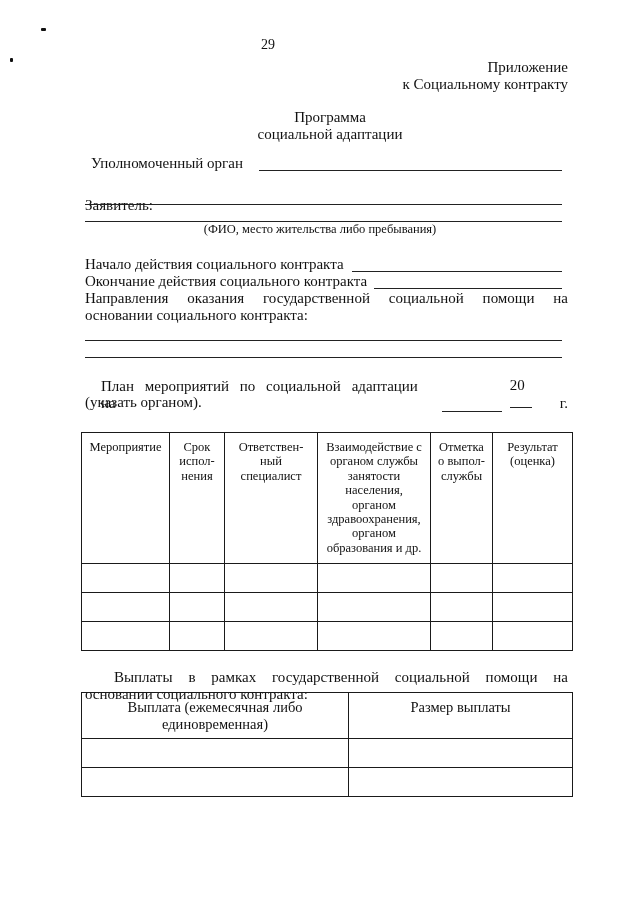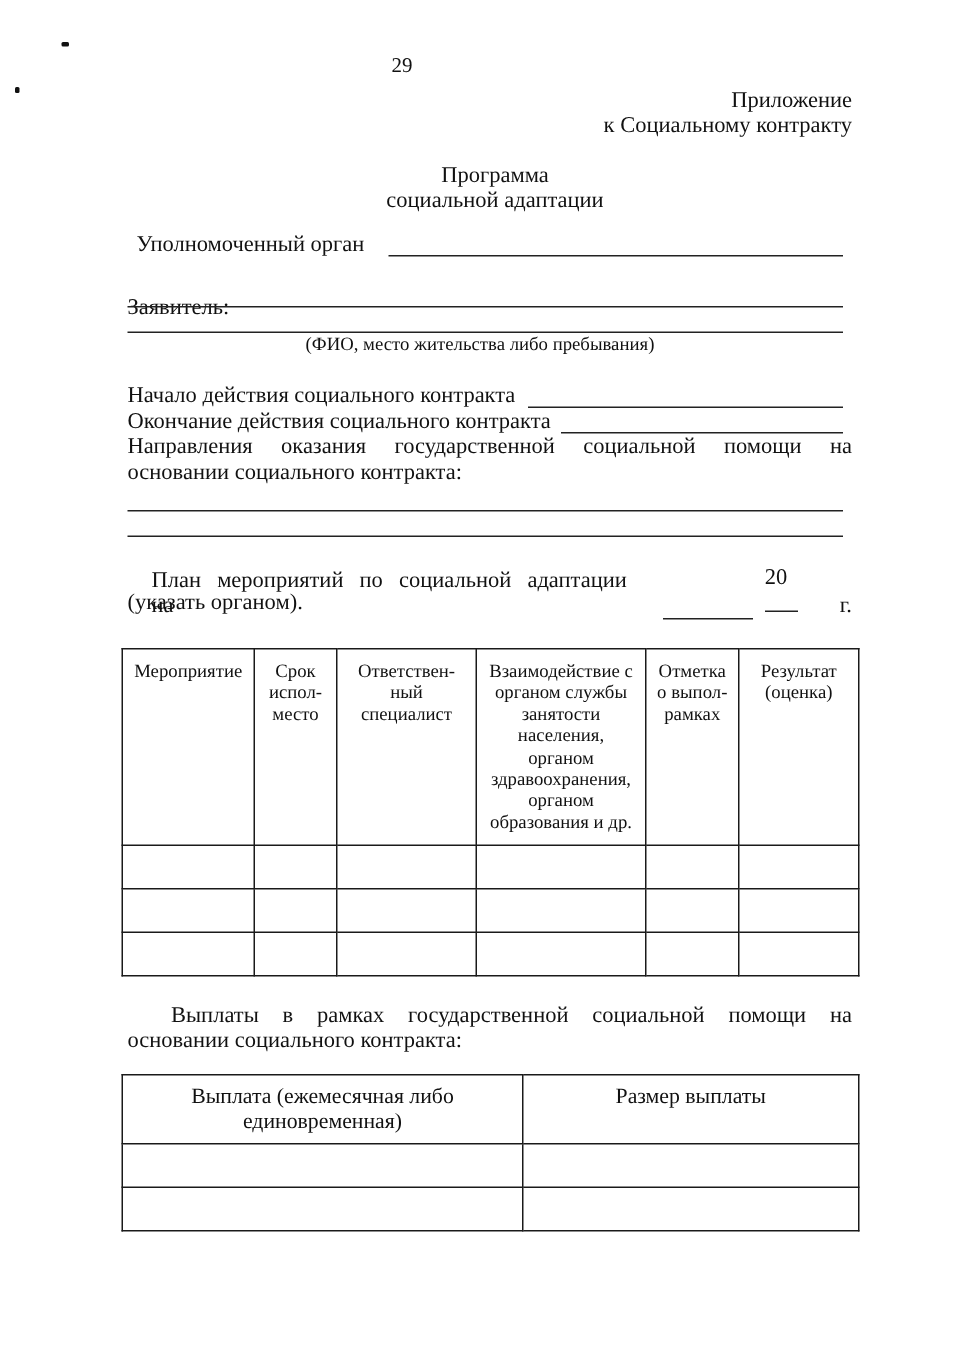--- a/index.html
+++ b/index.html
@@ -73,35 +73,35 @@
       <col style="width:93px">
       <col style="width:113px">
       <col style="width:62px">
       <col style="width:80px">
   </colgroup>
   <tbody>
       <tr style="height:131px;">
     <th class="hcell"><span style="white-space:pre-line;">Мероприятие</span></th>
     <th class="hcell"><span style="white-space:pre-line;">Срок
 испол-
-место</span></th>
+нения</span></th>
     <th class="hcell"><span style="white-space:pre-line;">Ответствен-
 ный
 специалист</span></th>
     <th class="hcell"><span style="white-space:pre-line;">Взаимодействие с
 органом службы
 занятости
 населения,
 органом
 здравоохранения,
 органом
 образования и др.</span></th>
     <th class="hcell"><span style="white-space:pre-line;">Отметка
 о выпол-
-рамках</span></th>
+службы</span></th>
     <th class="hcell"><span style="white-space:pre-line;">Результат
 (оценка)</span></th>
   </tr>
   <tr style="height:29px;">
     <td></td>
     <td></td>
     <td></td>
     <td></td>
     <td></td>
     <td></td>
@@ -121,21 +121,21 @@
     <td></td>
     <td></td>
     <td></td>
   </tr>
 </tbody>
   </table>
 
 <div class="abs t15 justify" style="left:114px;width:454px;top:669px;">Выплаты в рамках государственной социальной помощи на</div>
 <div class="abs t15" style="left:85px;top:686px;">основании социального контракта:</div>
 
-<table class="grid" style="left:81px;top:716px;width:491px;padding-left:41px;">
+<table class="grid" style="left:81px;top:692px;width:491px;padding-left:41px;">
   <colgroup>
       <col style="width:267px">
       <col style="width:224px">
     </colgroup>
   <tbody>
       <tr style="height:46px;">
     <th class="hcell2"><span style="white-space:pre-line;">Выплата (ежемесячная либо
 единовременная)</span></th>
     <th class="hcell2"><span style="white-space:pre-line;">Размер выплаты</span></th>
   </tr>

